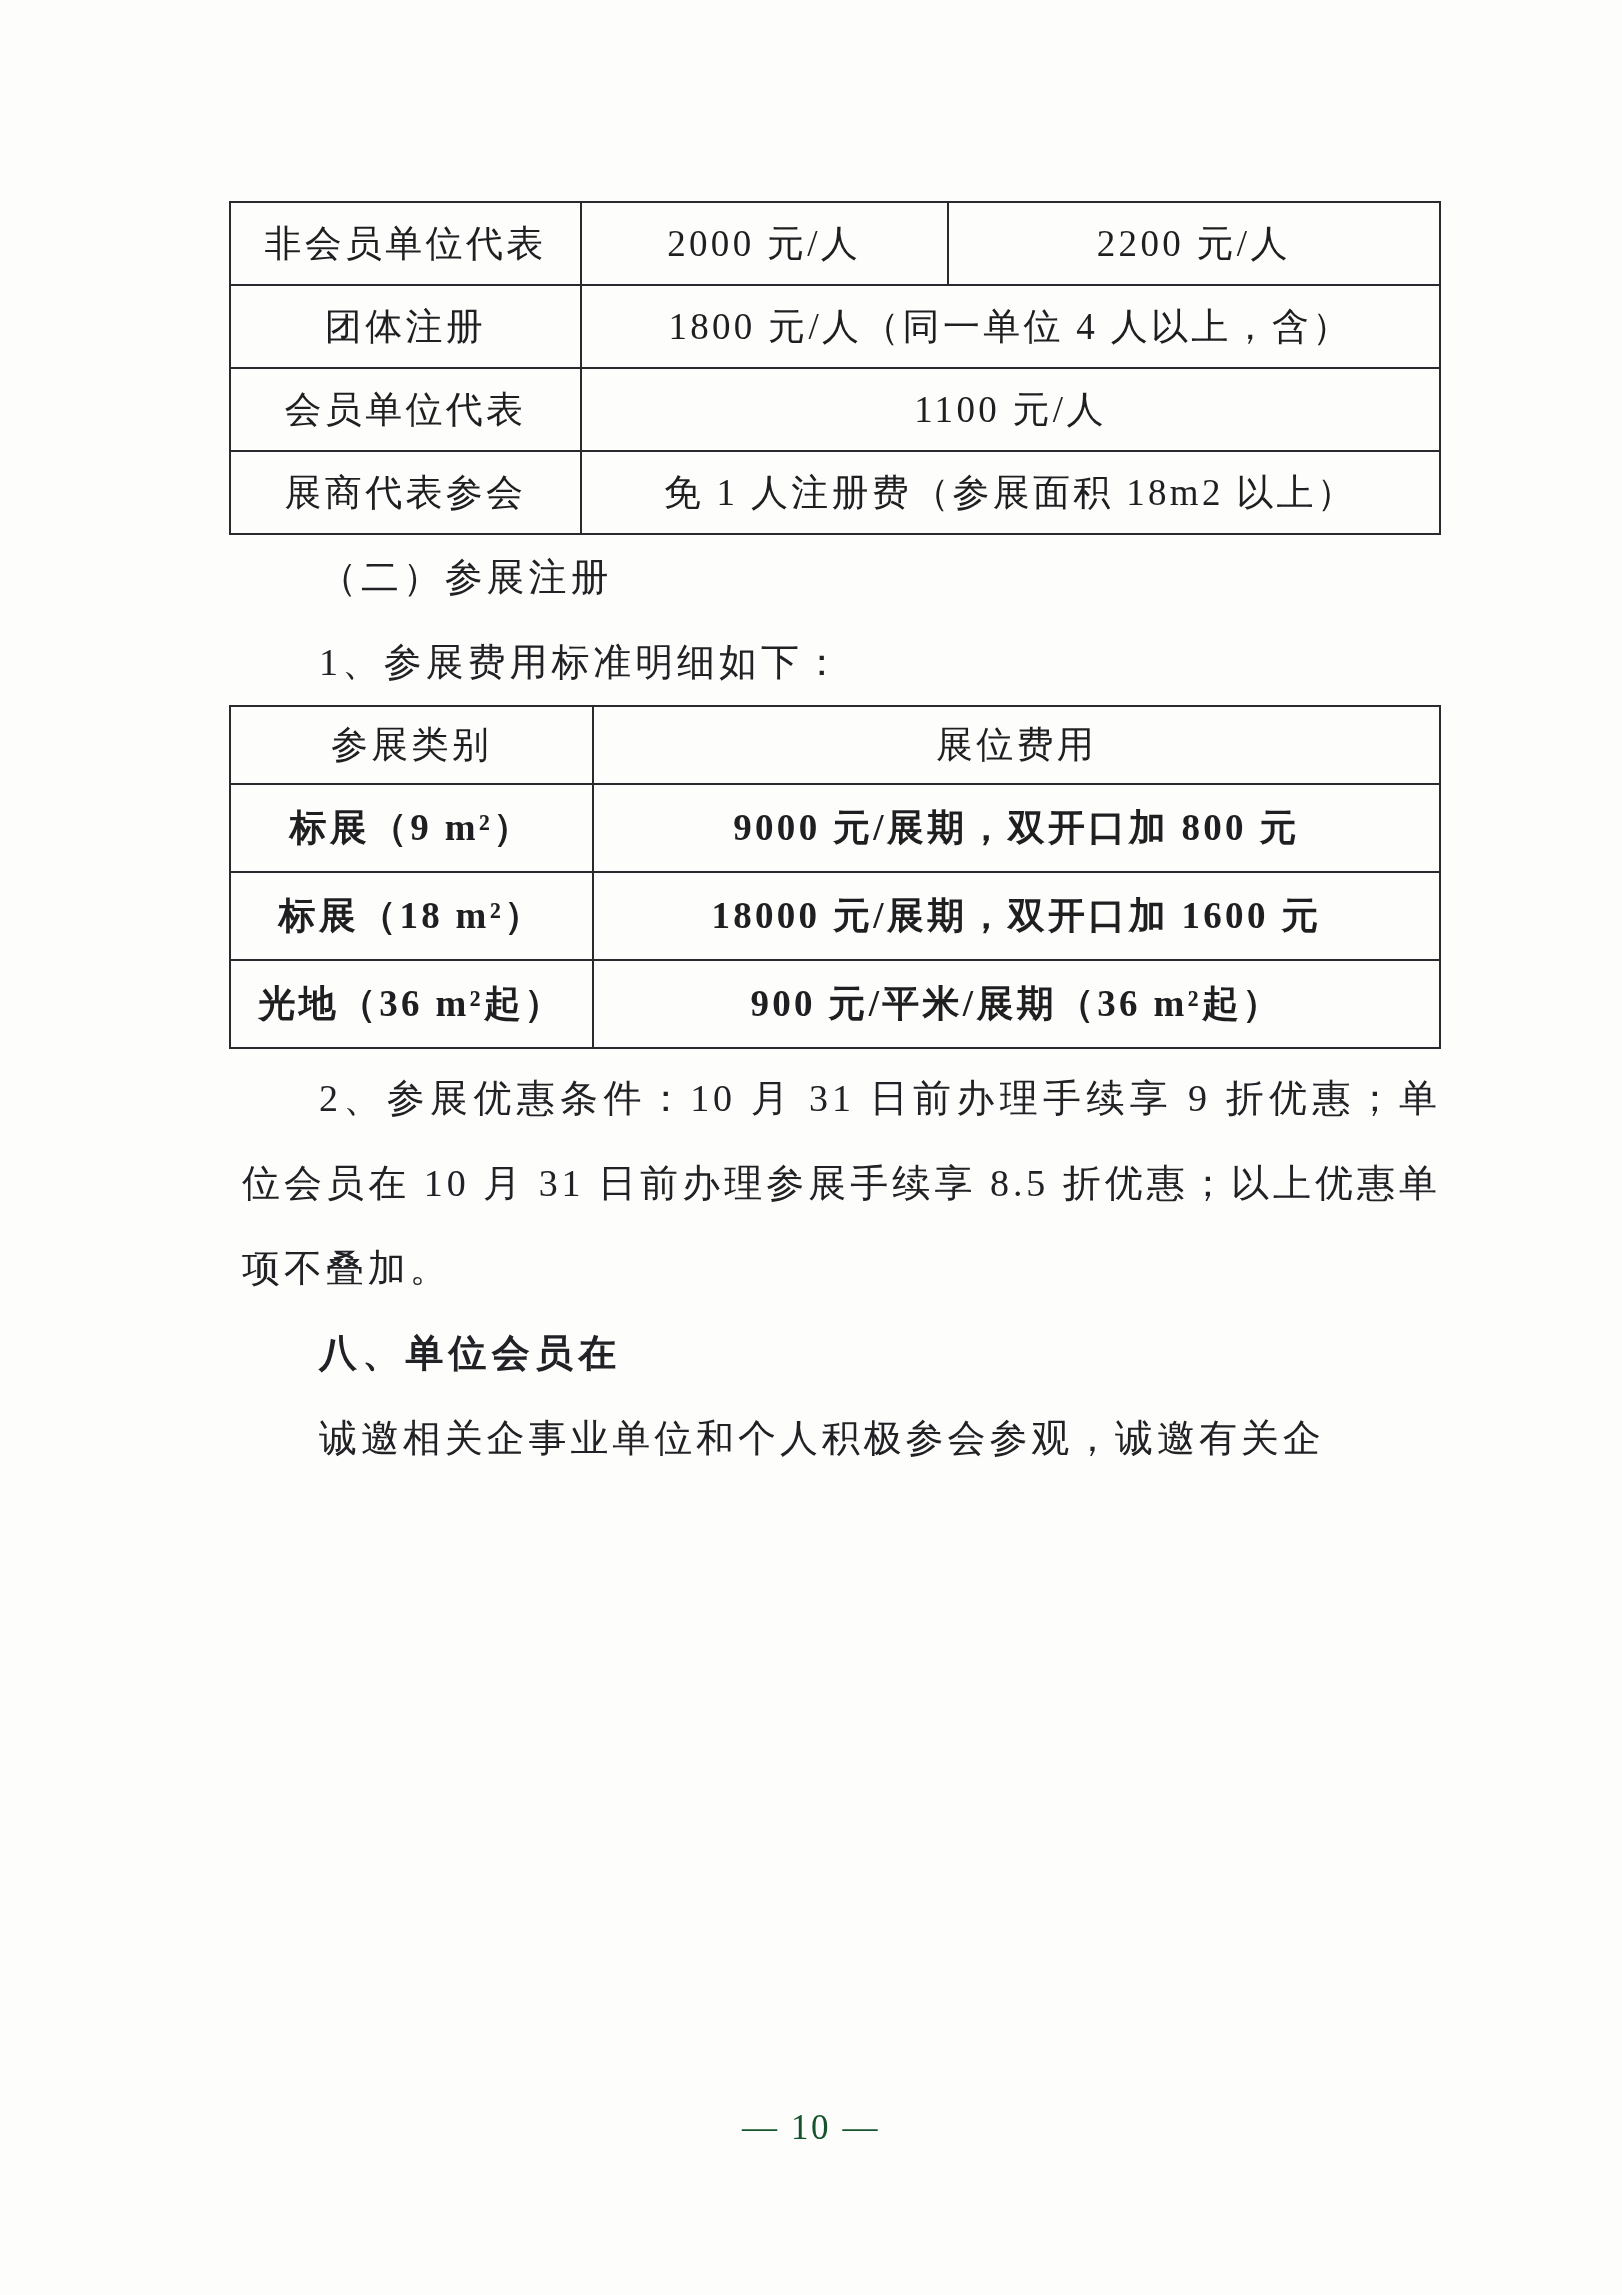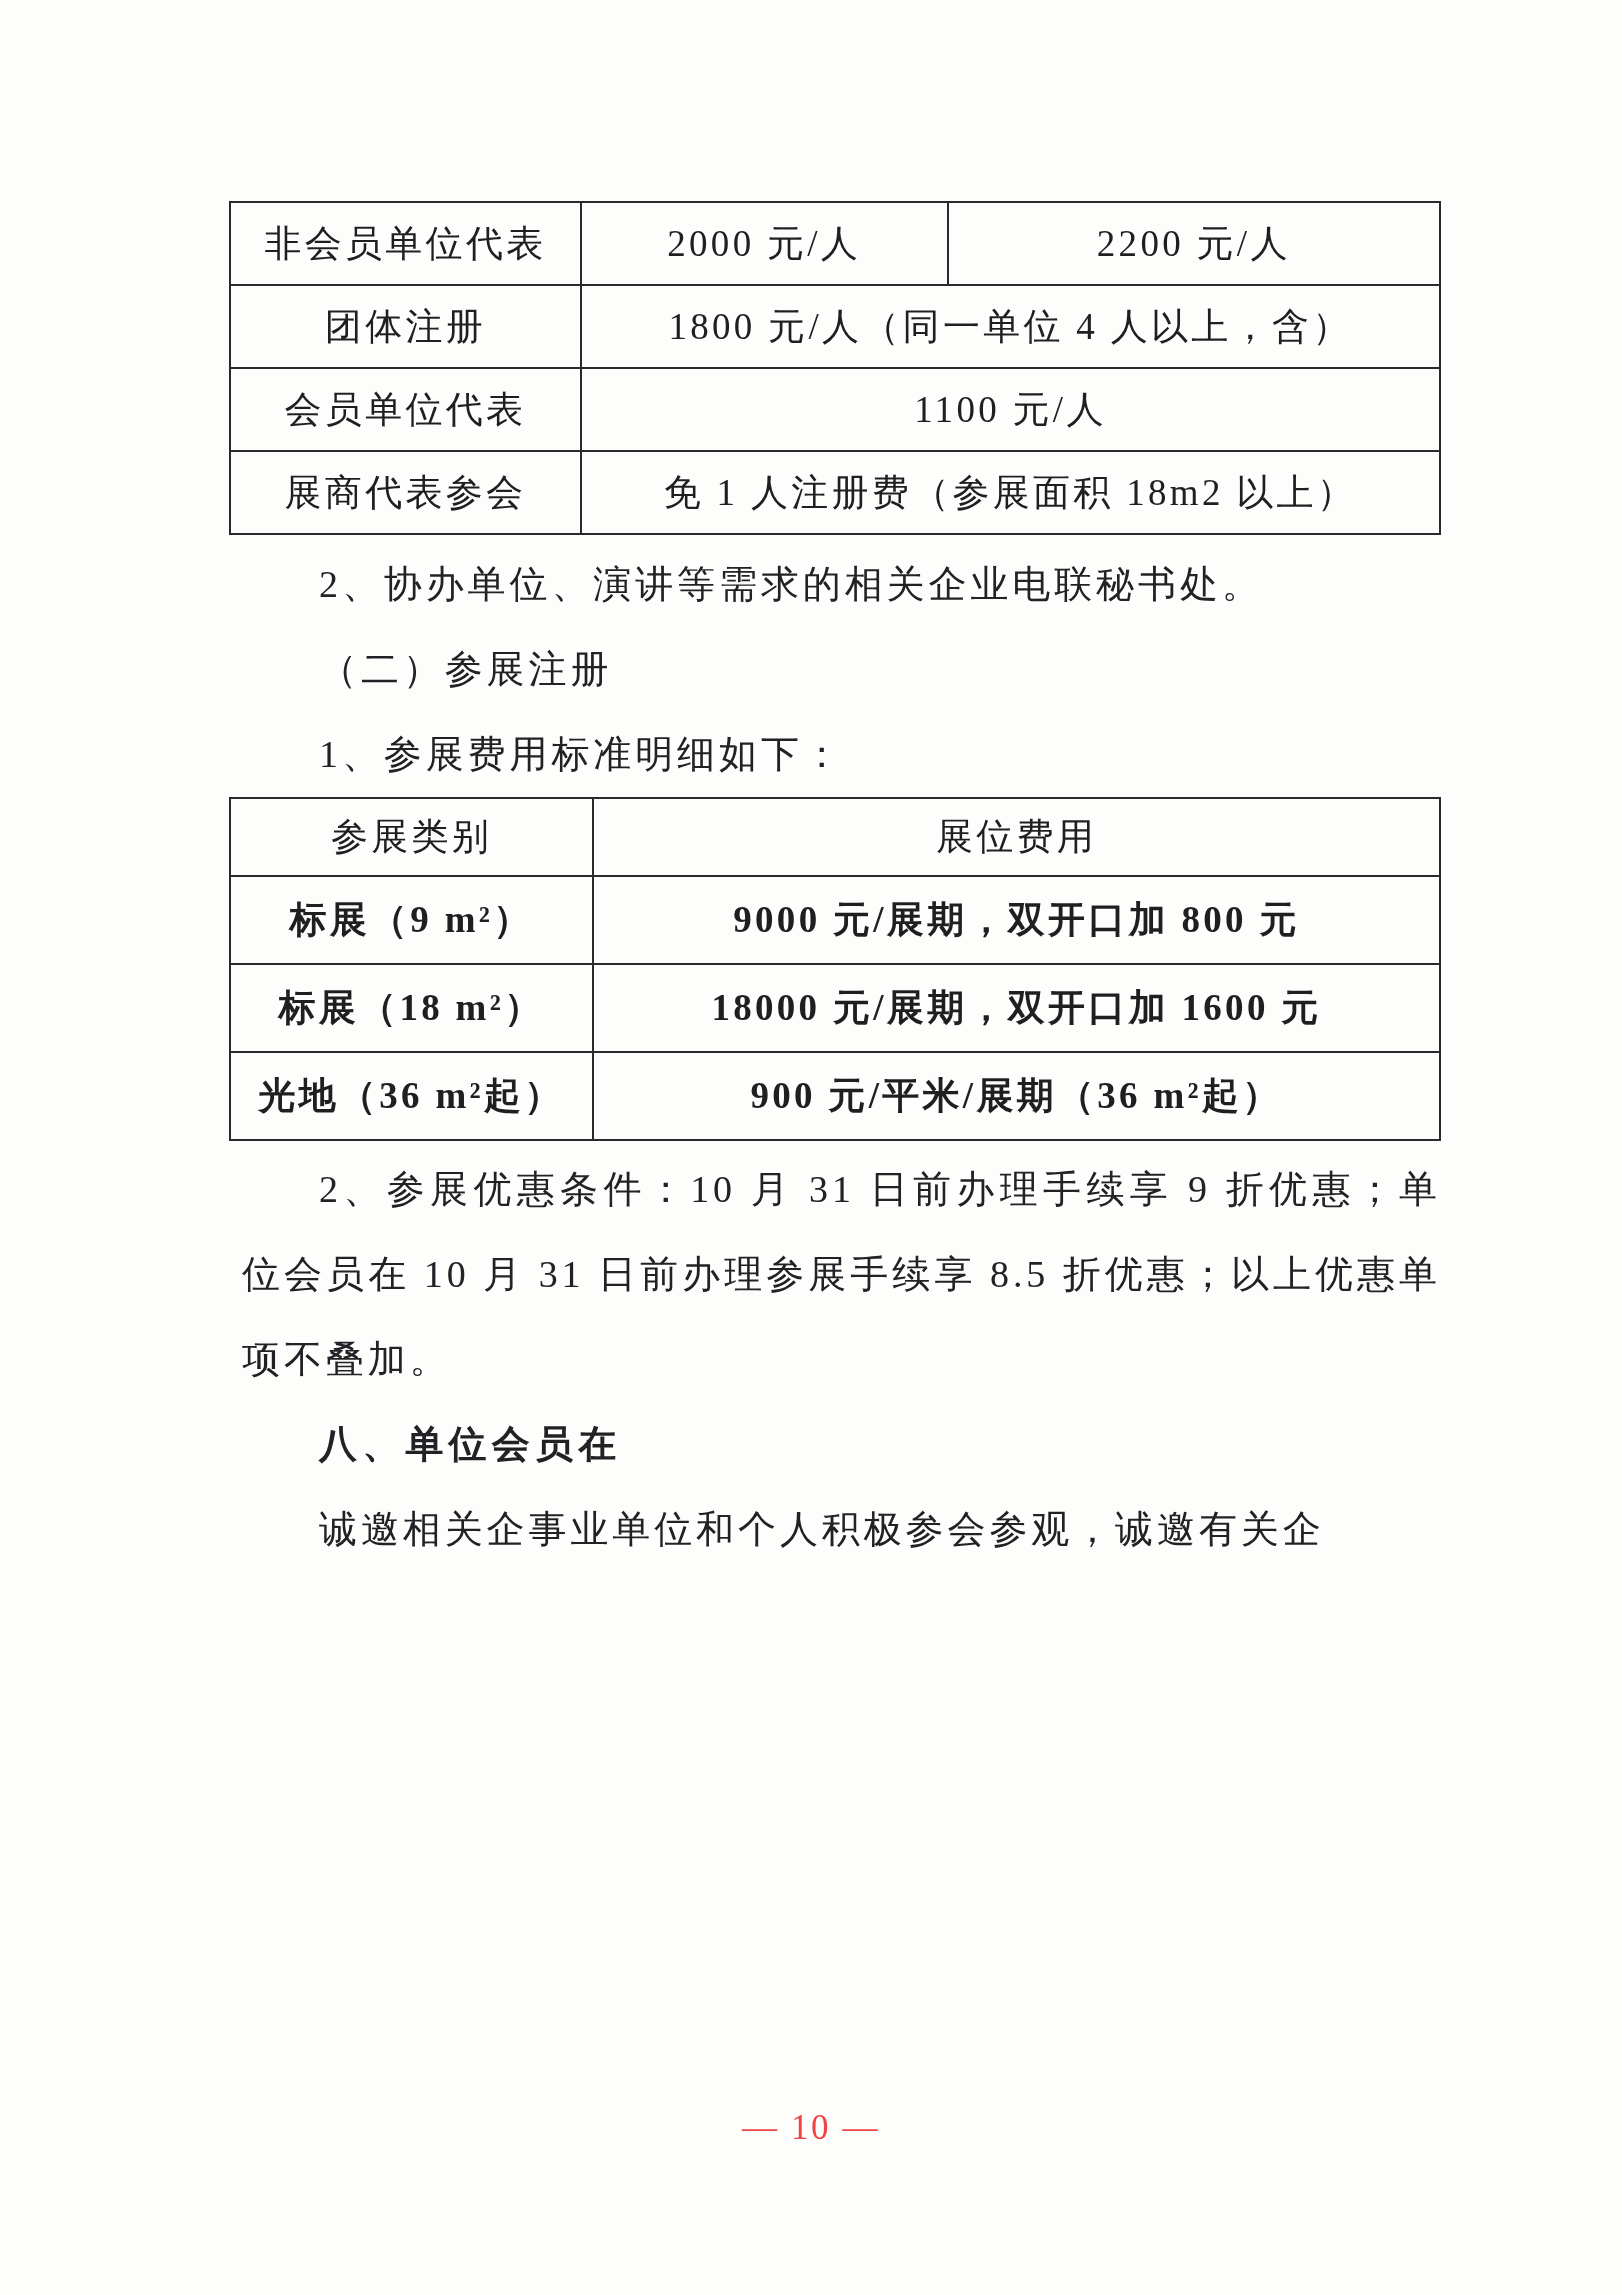--- a/index.html
+++ b/index.html
@@ -49,21 +49,21 @@
   .indent { text-indent:77px; }
   .first-para { margin-top:6.5px; }
   .bold { font-weight:bold; letter-spacing:5.2px; }
   .page-number {
     position:absolute;
     left:0; right:0;
     top:2108px;
     text-align:center;
     font-size:35px;
     letter-spacing:2.6px;
-    color:#ef4444;
+    color:#14532d;
   }
 </style>
 </head>
 <body>
 
 <div class="page">
   <div class="content">
 
     <table class="fee-table">
       <colgroup>
@@ -85,21 +85,20 @@
         <td>会员单位代表</td>
         <td colspan="2">1100 元/人</td>
       </tr>
       <tr>
         <td>展商代表参会</td>
         <td colspan="2">免 1 人注册费（参展面积 18m2 以上）</td>
       </tr>
     </tbody>
       </table>
 
-    <p class="para indent first-para">2、协办单位、演讲等需求的相关企业电联秘书处。</p>
     <p class="para indent">（二）参展注册</p>
     <p class="para indent">1、参展费用标准明细如下：</p>
 
     <table class="exhibit-table">
       <colgroup>
           <col style="width:30%">
           <col style="width:70%">
         </colgroup>
       <tbody>
           <tr>

